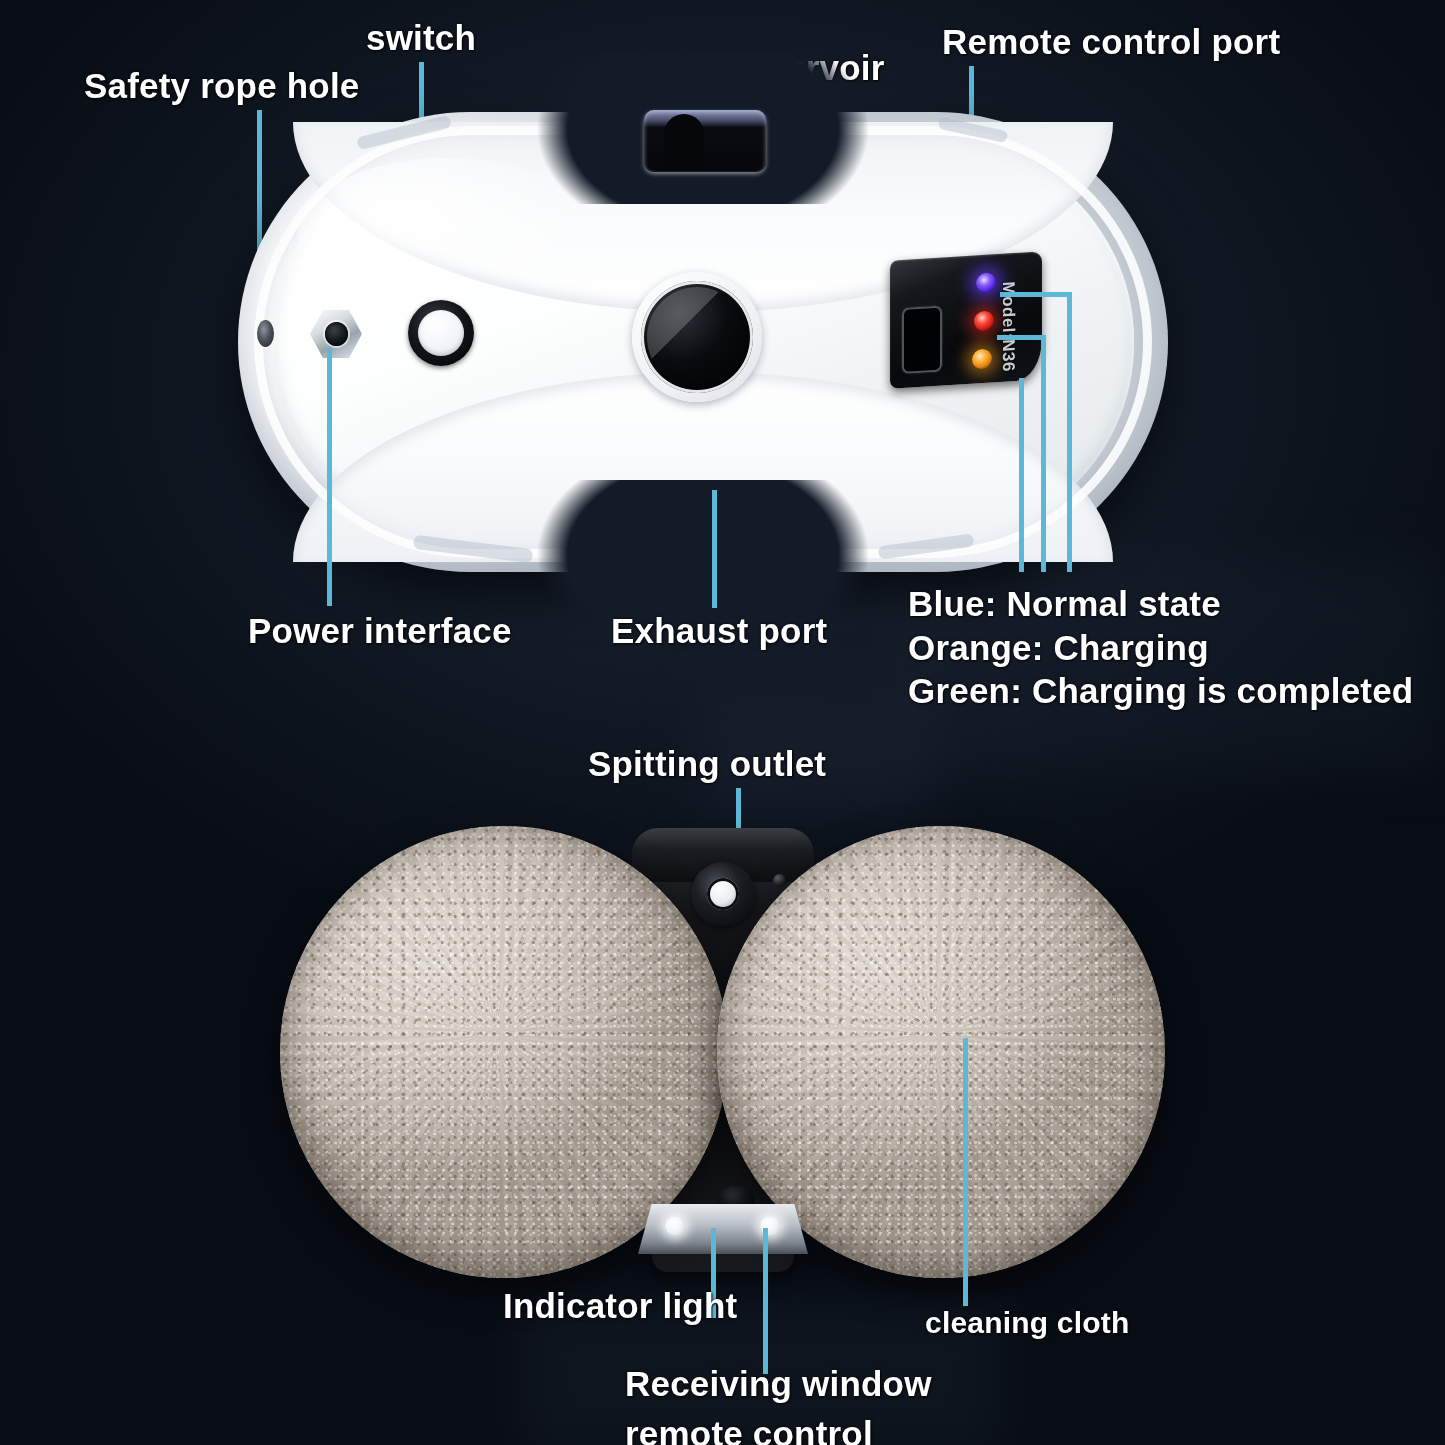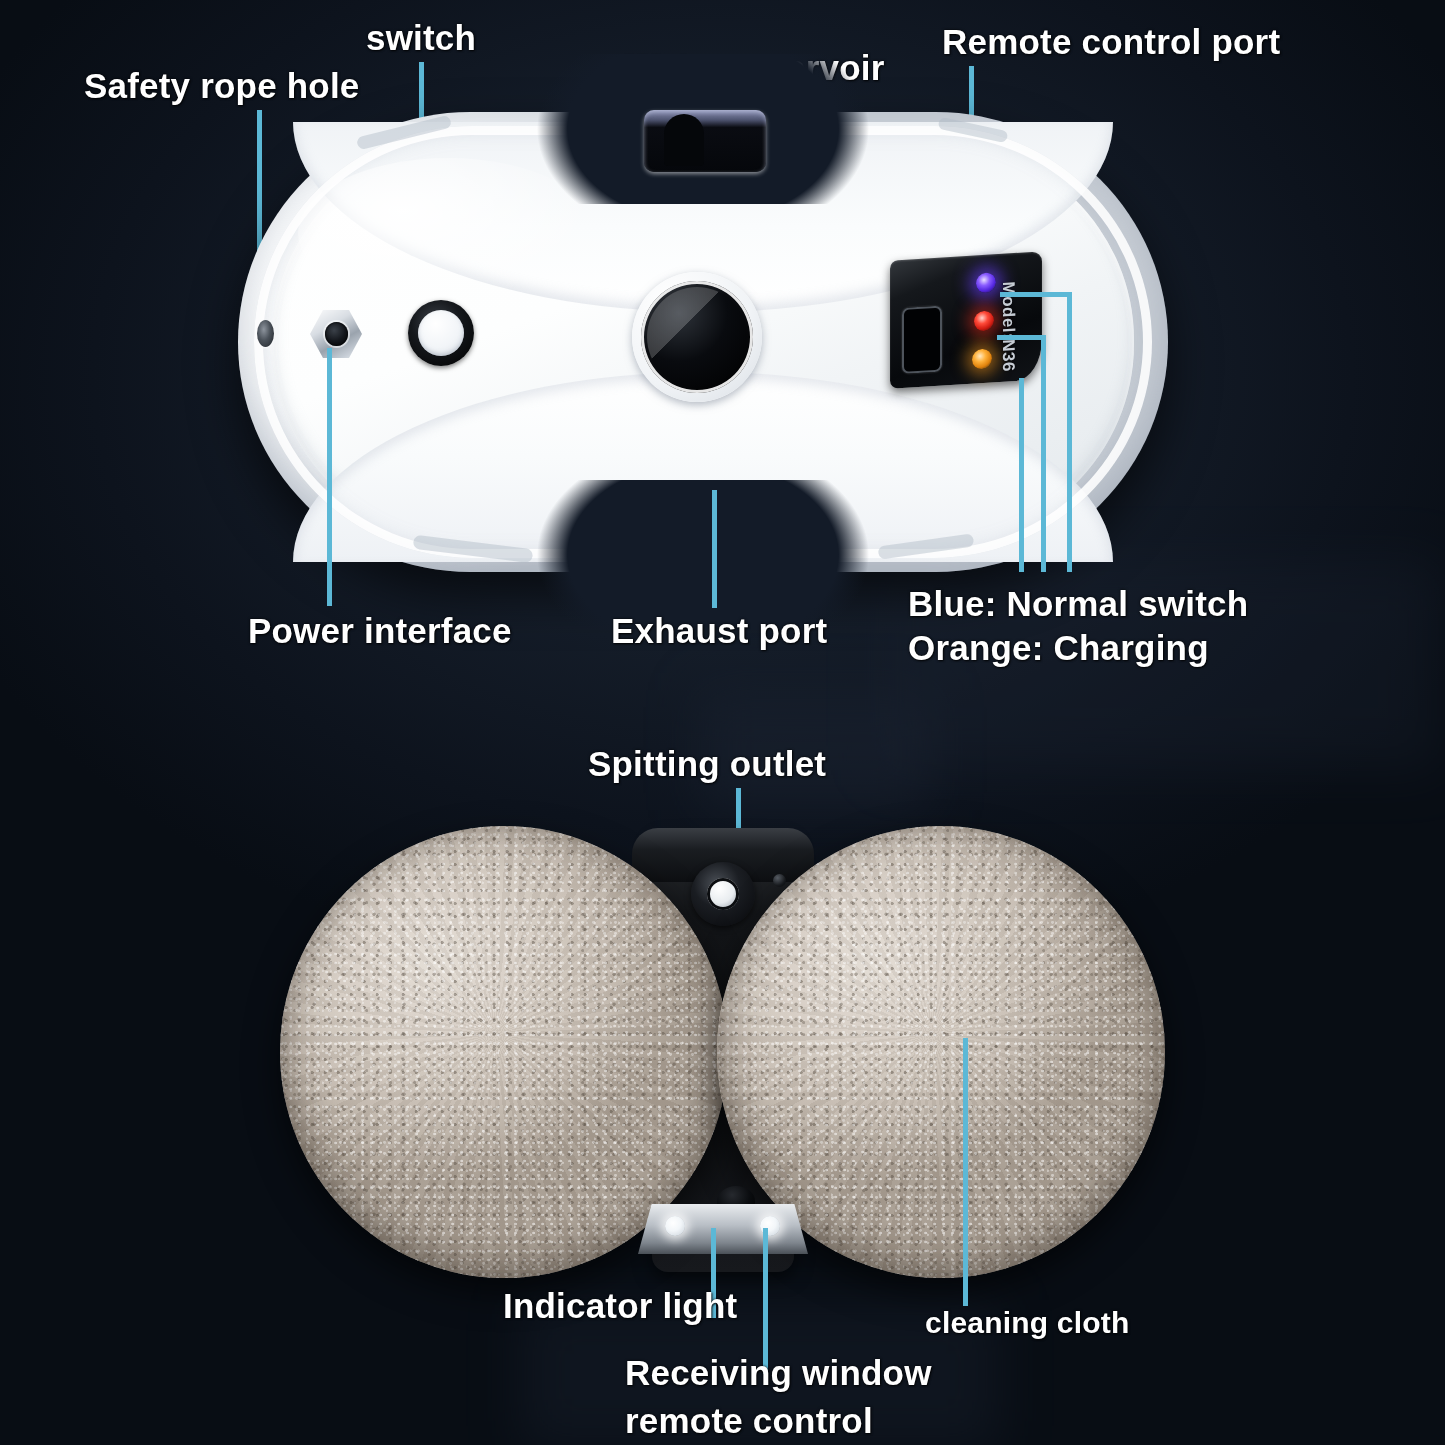--- a/index.html
+++ b/index.html
@@ -331,22 +331,23 @@
 
   <div class="lead v" style="left:1019px;top:378px;height:194px;"></div>
 
   <div class="lead v" style="left:327px;top:348px;height:258px;"></div>
   <div class="label" style="left:248px;top:613px;font-size:35px;">Power interface</div>
 
   <div class="lead v" style="left:712px;top:490px;height:118px;"></div>
   <div class="label" style="left:611px;top:613px;font-size:35px;">Exhaust port</div>
 
   <div style="position:absolute;left:908px;top:586px;">
-    <div class="label" style="position:relative;left:0;top:0;font-size:35px;margin-bottom:8px;">Blue: Normal switch</div>
+    <div class="label" style="position:relative;left:0;top:0;font-size:35px;margin-bottom:8px;">Blue: Normal state</div>
     <div class="label" style="position:relative;left:0;top:0;font-size:35px;margin-bottom:8px;">Orange: Charging</div>
+    <div class="label" style="position:relative;left:0;top:0;font-size:35px;">Green: Charging is completed</div>
   </div>
 
   <div class="label" style="left:588px;top:746px;font-size:35px;">Spitting outlet</div>
   <div class="lead v" style="left:736px;top:788px;height:115px;"></div>
 
   <div id="pads">
     <div class="chassis"></div>
     <div class="chassis-top"></div>
 
     <div class="nozzle">
@@ -370,20 +371,20 @@
       <div class="ind-led" style="left:27px;top:12px;"></div>
       <div class="ind-led" style="left:122px;top:12px;"></div>
     </div>
   </div>
 
   <div class="lead v" style="left:711px;top:1228px;height:90px;"></div>
   <div class="label" style="left:503px;top:1288px;font-size:35px;">Indicator light</div>
 
   <div class="lead v" style="left:763px;top:1228px;height:146px;"></div>
   <div style="position:absolute;left:625px;top:1355px;">
-    <div class="label" style="position:relative;left:0;top:0;font-size:35px;margin-bottom:12px;">Receiving window</div>
+    <div class="label" style="position:relative;left:0;top:11px;font-size:35px;margin-bottom:25px;">Receiving window</div>
     <div class="label" style="position:relative;left:0;top:0;font-size:35px;">remote control</div>
   </div>
 
   <div class="lead v" style="left:963px;top:1038px;height:268px;"></div>
   <div class="label" style="left:925px;top:1308px;font-size:30px;">cleaning cloth</div>
 
 </div>
 
 </body></html>

